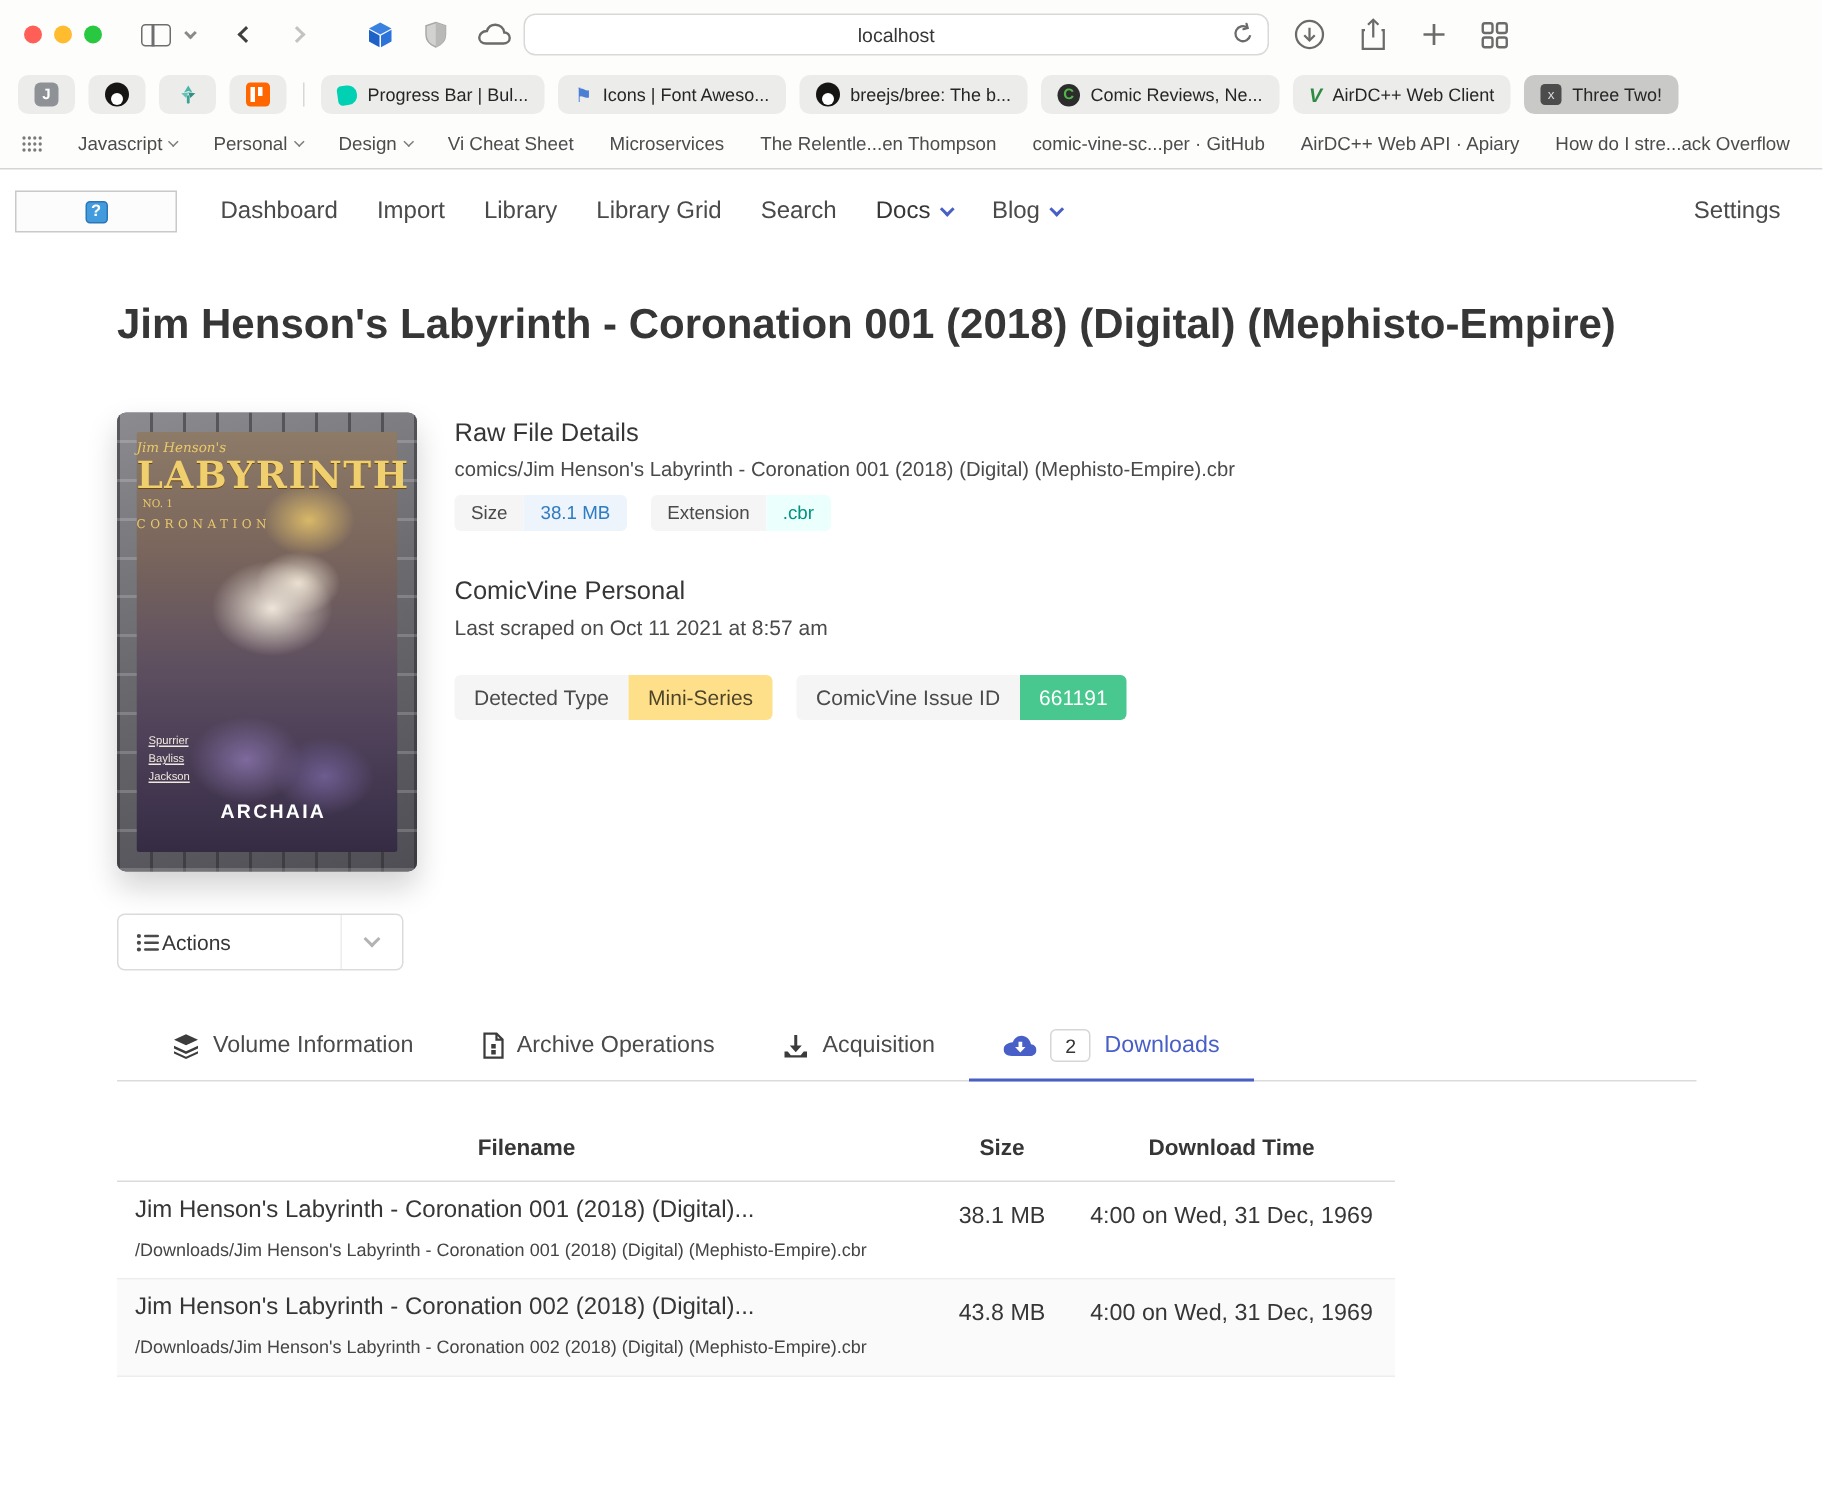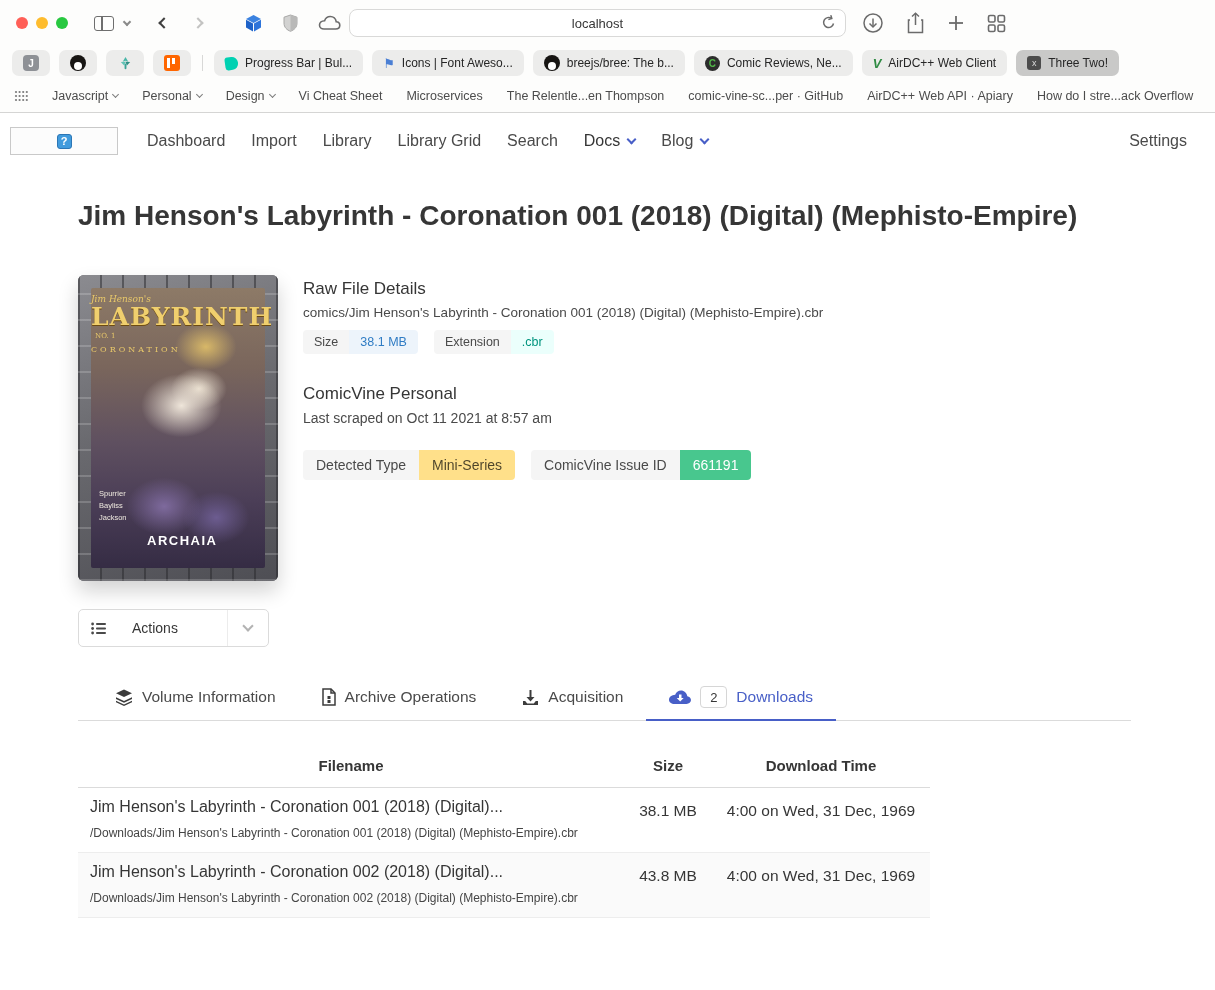--- a/index.html
+++ b/index.html
@@ -88,21 +88,21 @@
       radial-gradient(40px 30px at 62% 36%, #e8ddcc 0%, rgba(232,221,204,0) 70%),
       radial-gradient(52px 40px at 42% 78%, #7e6a9d 0%, rgba(126,106,157,0) 72%),
       radial-gradient(46px 36px at 72% 82%, #6c5c90 0%, rgba(108,92,144,0) 72%),
       linear-gradient(180deg,#8d7a67 0%, #7a665c 28%, #5f5060 55%, #4b3e57 76%, #352c44 100%); }
   .cover-text { position:absolute; inset:13px; display:flex; flex-direction:column; align-items:flex-start; text-align:center; }
   .cv-script { margin-top:6px; font-family:"DejaVu Serif", serif; font-style:italic; font-size:9px; color:#e9c96a; }
   .cv-title { font-family:"DejaVu Serif", serif; font-size:25px; font-weight:700; letter-spacing:1px; color:#f0cf6e;
               text-shadow:0 1px 0 #6d4b12; line-height:1; }
   .cv-sub { font-family:"DejaVu Serif", serif; font-size:8px; letter-spacing:3px; color:#e9c96a; margin-top:16px; }
   .cv-no { position:absolute; left:4px; top:44px; font-family:"DejaVu Serif", serif; font-size:7px; color:#e9c96a; }
-  .cv-credits { position:absolute; left:8px; bottom:44px; text-align:left; font-size:7.5px; color:#efe9df; line-height:1.6; }
+  .cv-credits { position:absolute; left:8px; bottom:44px; text-align:left; font-size:7.5px; color:#efe9df; line-height:1.6;text-decoration:underline; }
   .cv-imprint { position:absolute; left:8px; bottom:20px; font-size:13px; font-weight:700; letter-spacing:1.5px; color:#fff;margin-left:48px; }
 
   .details { margin-left:25px; padding-top:4px; }
   .sec-h { font-size:17px; color:#363636; font-weight:400; }
   .file-path { font-size:13.5px; color:#4a4a4a; margin-top:6px; }
   .tags-row { display:flex; gap:16px; margin-top:10px; }
   .tagpair { display:flex; }
   .tag { height:24px; display:flex; align-items:center; padding:0 11px; font-size:12.5px; background:#f5f5f5; color:#4a4a4a; }
   .tag.key { border-radius:4px 0 0 4px; }
   .tag.val { border-radius:0 4px 4px 0; }
@@ -111,21 +111,21 @@
   .val-primary { background:#ebfffc; color:#00947e; }
   .val-warning { background:#ffe08a; color:rgba(0,0,0,.7); }
   .val-success { background:#48c78e; color:#fff; }
   .cv-block { margin-top:30px; }
   .cv-sub-line { font-size:14px; color:#4a4a4a; margin-top:6px; }
   .cv-tags { margin-top:24px; }
 
   
   .actions { margin-top:28px; display:inline-flex; width:191px; height:38px; border:1px solid #dbdbdb; border-radius:5px;
              background:#fff; overflow:hidden; }
-  .actions-main { flex:1; display:flex; align-items:center; gap:26px; padding:0 12px; font-size:14px; color:#363636; }
+  .actions-main { flex:1; display:flex; align-items:center; gap:2px; padding:0 12px; font-size:14px; color:#363636; }
   .actions-caret { width:41px; border-left:1px solid #ececec; display:flex; align-items:center; justify-content:center; }
   .actions-caret .chevgray { width:8px; height:8px; border-right:2px solid #b3b3b3; border-bottom:2px solid #b3b3b3; transform:rotate(45deg); margin-top:-4px; }
 
   
   .tabs { margin-top:30px; display:flex; border-bottom:1px solid #dbdbdb; padding-left:14px; }
   .tab { display:flex; align-items:center; gap:9px; padding:9px 23px 11px; font-size:15.5px; color:#4a4a4a; margin-bottom:-1px;
          border-bottom:2px solid transparent; cursor:default; }
   .tab.active { color:#485fc7; border-bottom-color:#485fc7; }
   .tab-badge { min-width:27px; height:22px; border:1px solid #d6d6d6; border-radius:4px; background:#fff; color:#363636;
                font-size:13px; display:flex; align-items:center; justify-content:center; padding:0 6px; }

